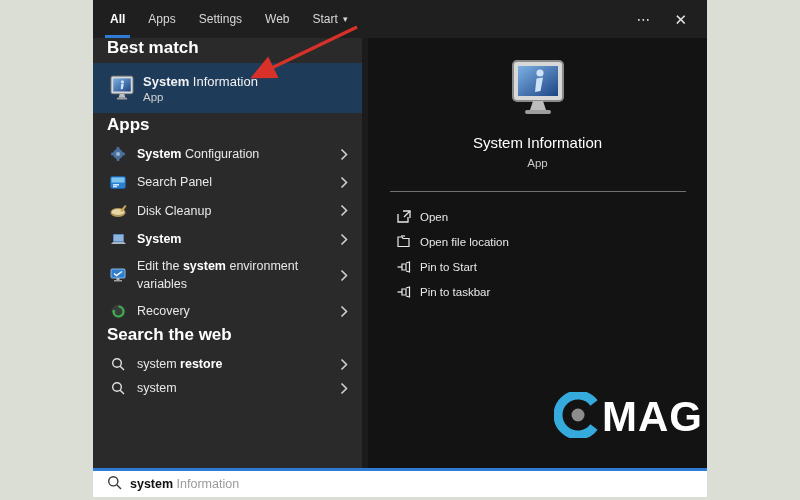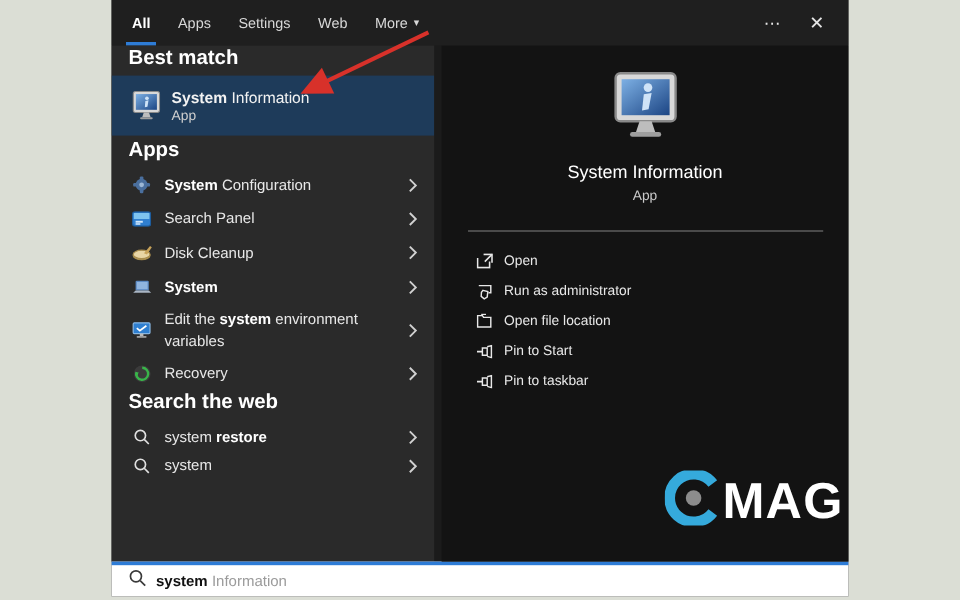--- a/index.html
+++ b/index.html
@@ -71,21 +71,21 @@
       <div class="tab">
           <span>Apps</span>
         </div>
       <div class="tab">
           <span>Settings</span>
         </div>
       <div class="tab">
           <span>Web</span>
         </div>
       <div class="tab">
-          <span>More</span>
+          <span>Start</span>
           <span class="dd">▾</span>
         </div>
     </div>
     <div class="topbar-right">
       <span class="tb-btn">⋯</span>
       <span class="tb-btn tb-close">✕</span>
     </div>
   </div>
 
   <div class="main">
@@ -285,29 +285,20 @@
               <svg width="14" height="13" viewBox="0 0 14 13">
                 <path d="M1 4 L1 12 L11 12 L11 7" stroke="#e8e8e8" stroke-width="1.3" fill="none"></path>
                 <path d="M6 1 L13 1 L13 8" stroke="#e8e8e8" stroke-width="1.3" fill="none"></path>
                 <line x1="13" y1="1" x2="7" y2="7" stroke="#e8e8e8" stroke-width="1.3"></line>
               </svg>
             </span>
           <span>Open</span>
         </div>
         <div class="pv-action">
           <span class="aic">
-              <svg width="14" height="14" viewBox="0 0 14 14">
-                <path d="M2 2 L12 2 L12 8 L10 8" stroke="#e8e8e8" stroke-width="1.2" fill="none"></path>
-                <path d="M5.5 6 L9.5 7 L9 11.5 L6.5 13 L4 11 L4.2 7.5 Z" stroke="#e8e8e8" stroke-width="1.2" fill="none"></path>
-              </svg>
-            </span>
-          <span>Run as administrator</span>
-        </div>
-        <div class="pv-action">
-          <span class="aic">
               <svg width="13" height="13" viewBox="0 0 13 13">
                 <path d="M1 2 L5 2 L6 3.5 L12 3.5 L12 11.5 L1 11.5 Z" stroke="#e8e8e8" stroke-width="1.2" fill="none"></path>
                 <line x1="4" y1="1" x2="8" y2="1" stroke="#e8e8e8" stroke-width="1.2"></line>
               </svg>
             </span>
           <span>Open file location</span>
         </div>
         <div class="pv-action">
           <span class="aic">
               <svg width="14" height="12" viewBox="0 0 14 12">

